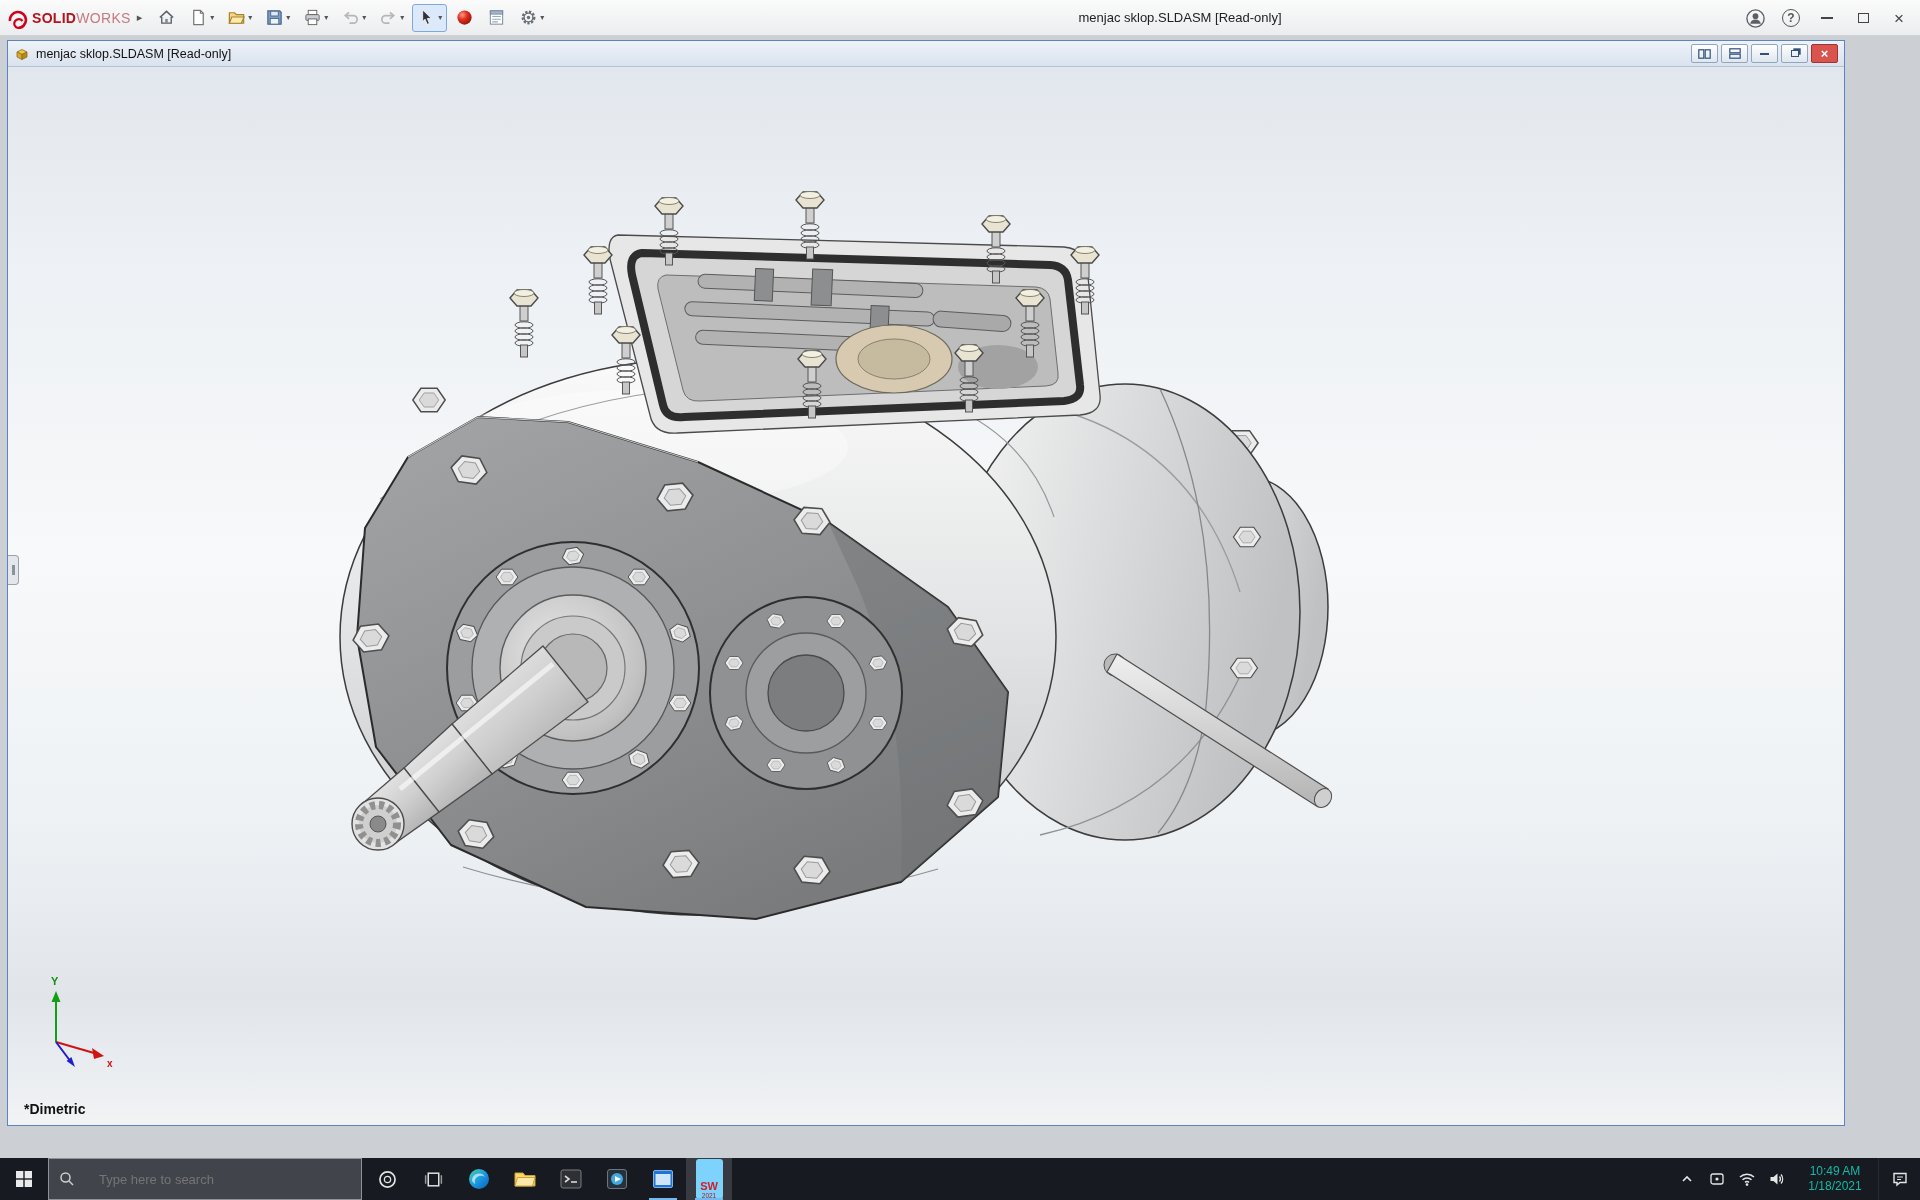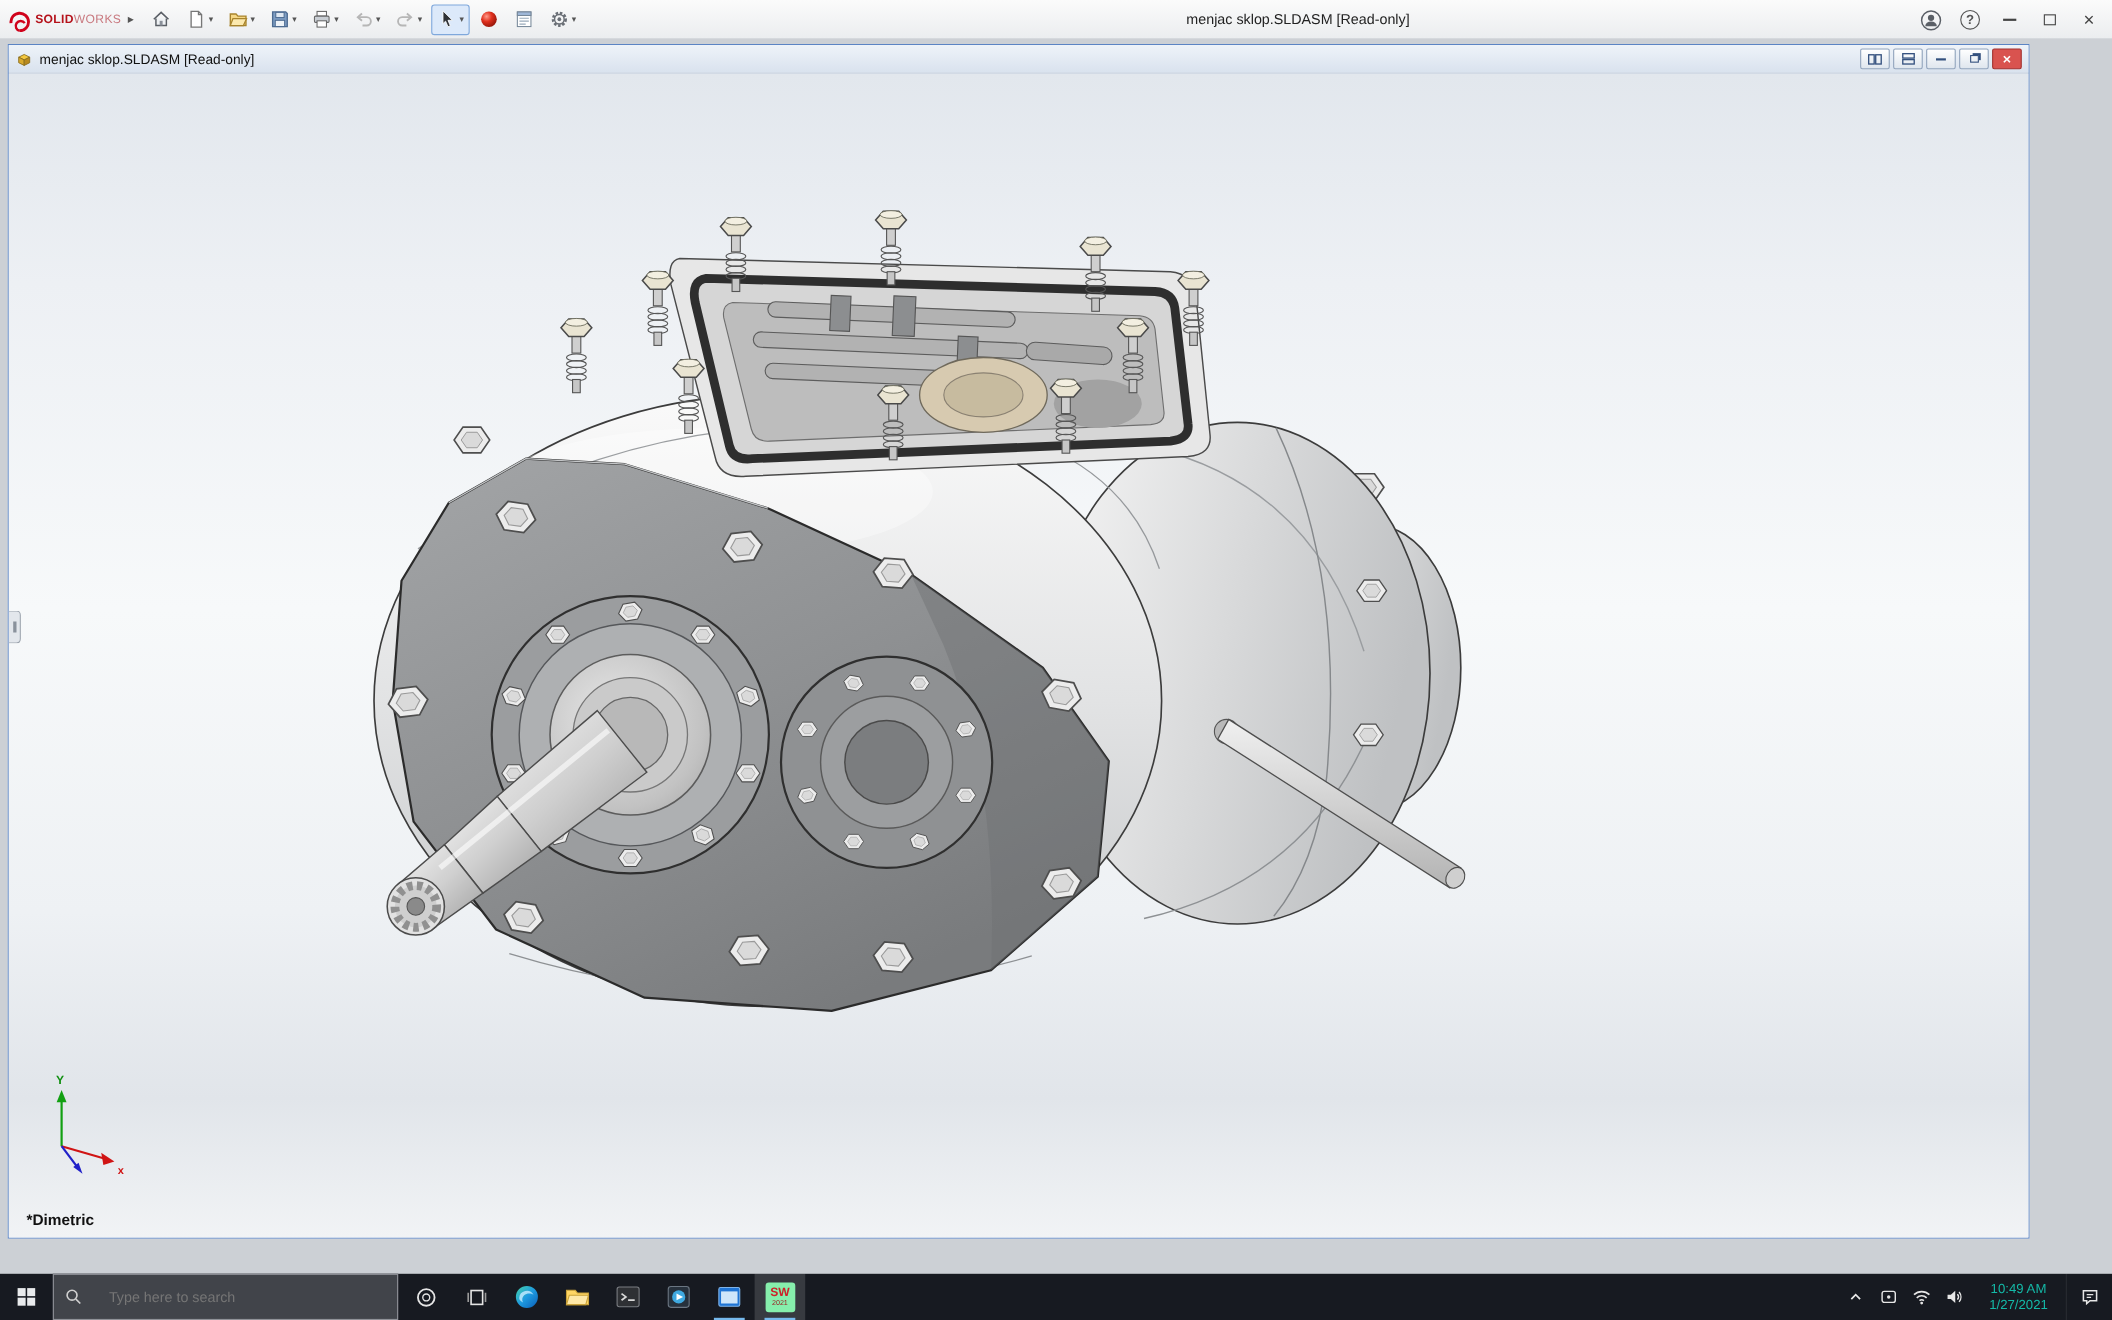--- a/index.html
+++ b/index.html
@@ -2,21 +2,21 @@
 <html><head>
 <meta charset="utf-8">
 <style>
   *{margin:0;padding:0;box-sizing:border-box}
   html,body{width:1920px;height:1200px;overflow:hidden;font-family:"Liberation Sans",sans-serif}
   body{background:#ccd0d5}
 
   
   .titlebar{height:36px;background:linear-gradient(#fbfbfb,#ebedef);border-bottom:1px solid #cfd3d8;display:flex;align-items:center;padding:0 6px;position:relative}
   .brand{display:flex;align-items:center;gap:4px;margin-right:2px}
-  .brand-text{font-size:11px;font-weight:bold;color:#b5121b;letter-spacing:.3px}
+  .brand-text{font-size:14px;font-weight:bold;color:#b5121b;letter-spacing:.3px}
   .brand-text .works{color:#c97a80;font-weight:normal}
   .flyout{color:#555;font-size:11px;margin:0 10px 0 4px}
   .toolbar{display:flex;align-items:center;gap:3px}
   .tb-btn{display:flex;align-items:center;height:28px;padding:0 4px;border-radius:3px;border:1px solid transparent;cursor:default}
   .tb-btn svg{width:19px;height:19px;display:block}
   .tb-btn .caret{font-size:8px;color:#555;margin-left:2px}
   .tb-btn.pressed{background:#dcE9fa;border-color:#7fa8dc}
   .app-title{position:absolute;left:940px;top:0;width:480px;height:36px;line-height:36px;text-align:center;font-size:13px;color:#222;white-space:nowrap}
   .title-right{position:absolute;right:4px;top:0;height:36px;display:flex;align-items:center;gap:2px}
   .tr-btn{width:34px;height:30px;display:flex;align-items:center;justify-content:center;color:#4a4f56;font-size:15px}
@@ -43,21 +43,21 @@
   .tree-handle i{width:3px;height:10px;background:#8a929c}
 
   
   .taskbar{position:absolute;left:0;bottom:0;width:1920px;height:42px;background:#171a21;display:flex;align-items:stretch;z-index:5}
   .task-btn{width:48px;display:flex;align-items:center;justify-content:center}
   .search{width:314px;background:#41444a;border:1px solid #8f9298;display:flex;align-items:center;gap:24px;padding:0 10px;margin-right:2px}
   .search input{flex:1;background:transparent;border:none;outline:none;color:#d6d6d6;font-size:13px;font-family:"Liberation Sans",sans-serif}
   .tb-app{width:46px;display:flex;align-items:center;justify-content:center;position:relative}
   .tb-app.running::after{content:"";position:absolute;left:9px;right:9px;bottom:0;height:2px;background:#76b9ed}
   .tb-app.active{background:rgba(255,255,255,.14)}
-  .sw-tile{width:27px;height:27px;background:#86efac;border-radius:3px;display:flex;flex-direction:column;align-items:center;justify-content:center;line-height:1}
+  .sw-tile{width:27px;height:40px;background:#7dd3fc;border-radius:3px;display:flex;flex-direction:column;align-items:center;justify-content:flex-end;line-height:1}
   .sw-tile .sw{color:#cc2229;font-weight:bold;font-size:11px}
   .sw-tile .yr{color:#9b1b1f;font-size:6.5px;margin-top:1px}
   .tray{margin-left:auto;display:flex;align-items:stretch}
   .tray-btn{width:30px;display:flex;align-items:center;justify-content:center}
   .clock{width:86px;display:flex;flex-direction:column;align-items:center;justify-content:center;color:#14b8a6;font-size:12px;line-height:15px}
   .notif{width:42px;display:flex;align-items:center;justify-content:center;border-left:1px solid rgba(255,255,255,.08)}
 </style>
 </head>
 <body>
 
@@ -501,21 +501,21 @@
         </svg>
     </div>
     <div class="tray-btn">
       <svg width="18" height="18" viewBox="0 0 18 18">
           <path d="M2.5,7 H5.5 L9.5,3.5 V14.5 L5.5,11 H2.5z" fill="#e6e6e6"></path>
           <path d="M11.5,6.5 a4,4 0 0 1 0,5 M13,4.5 a7,7 0 0 1 0,9" fill="none" stroke="#e6e6e6" stroke-width="1.3"></path>
         </svg>
     </div>
     <div class="clock">
       <div>10:49 AM</div>
-      <div>1/27/2021</div>
+      <div>1/18/2021</div>
     </div>
     <div class="notif">
       <svg width="18" height="18" viewBox="0 0 18 18">
           <path d="M3,3.5 H15 V12.5 H9 L6,15 V12.5 H3z" fill="none" stroke="#e6e6e6" stroke-width="1.4"></path>
           <path d="M6,7 h6 M6,9.5 h4" stroke="#e6e6e6" stroke-width="1.2"></path>
         </svg>
     </div>
   </div>
 </footer>
 

